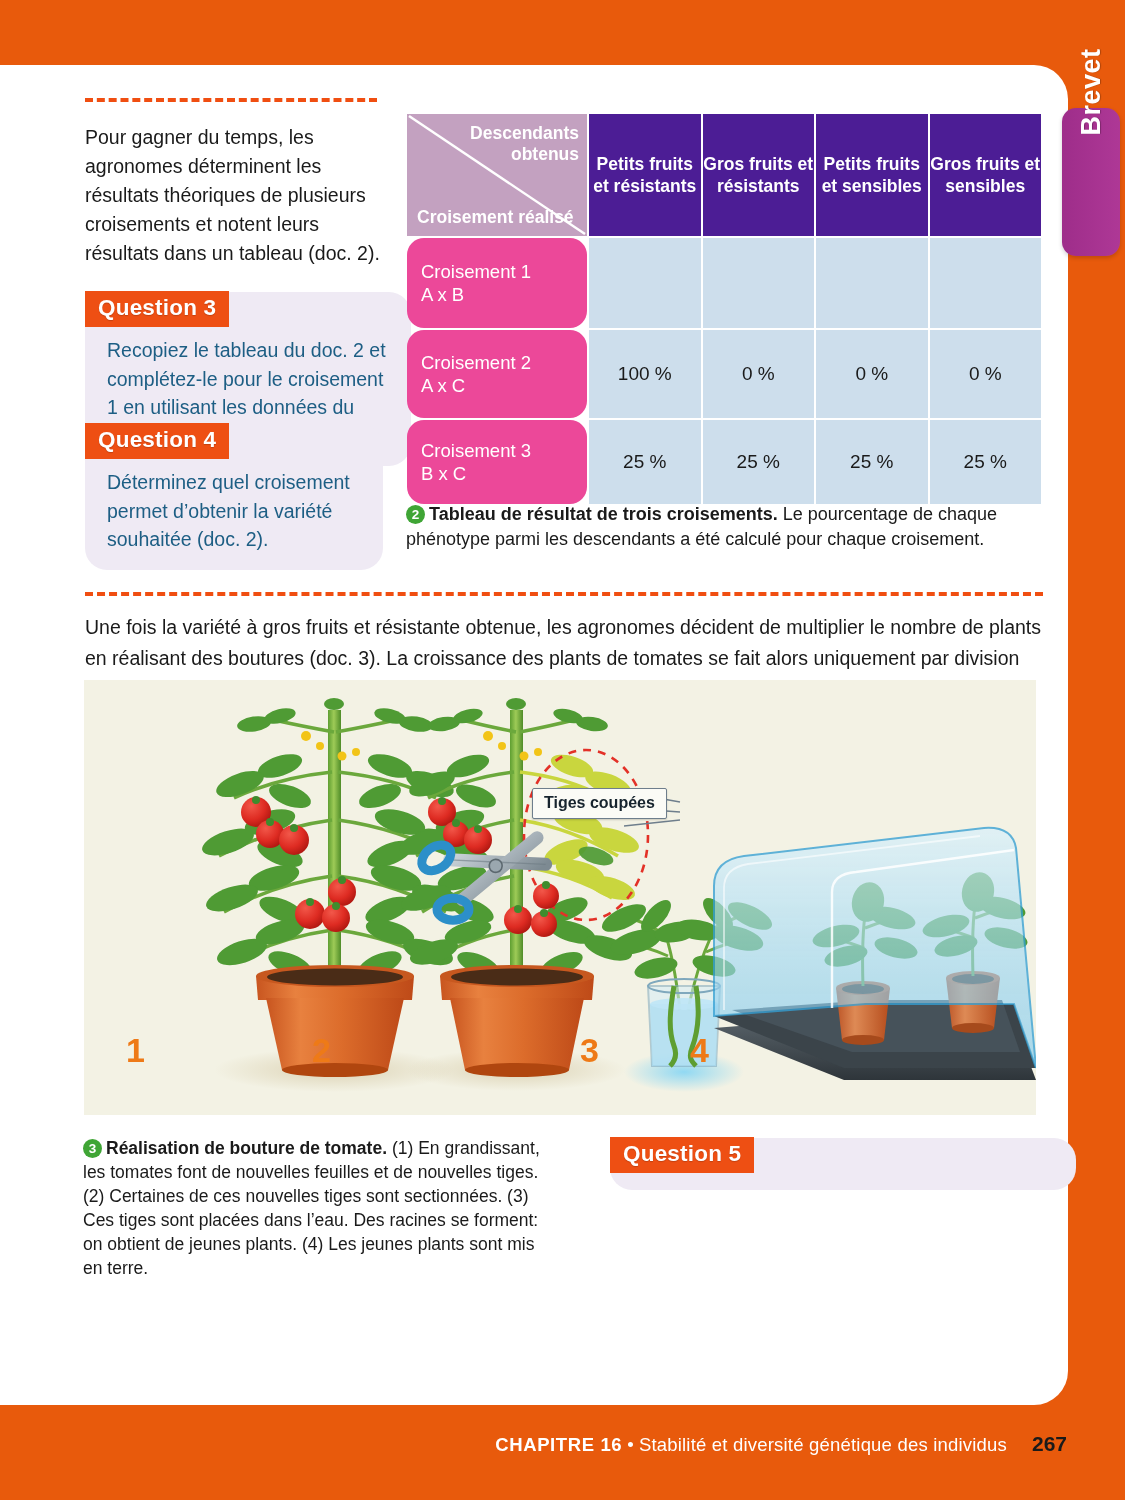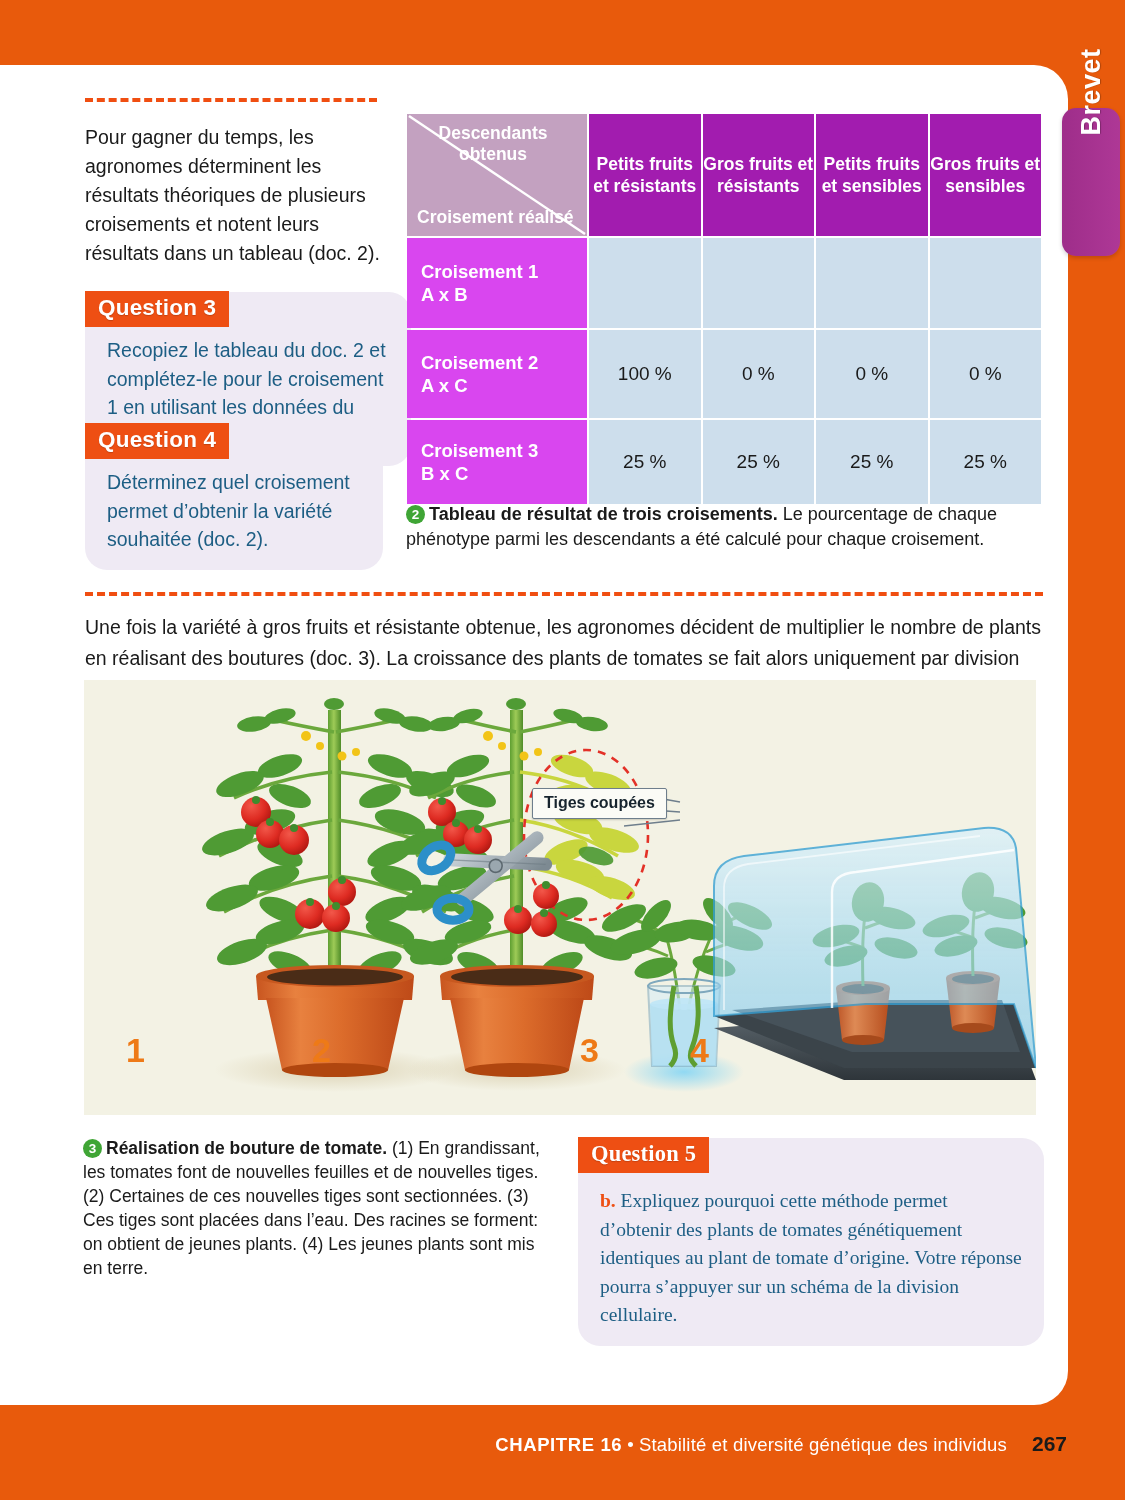--- a/index.html
+++ b/index.html
@@ -92,39 +92,40 @@
     background:#C3A1C0;
     position:relative;
     vertical-align:top;
   }
   .th-corner .diag{
     position:absolute;left:0;top:0;width:100%;height:100%;
   }
   .th-corner .lab-desc{
     position:absolute;right:8px;top:9px;
     color:#fff;font-weight:bold;font-size:17.5px;line-height:21px;
-    text-align:center;
+    text-align:right;
   }
   .th-corner .lab-crois{
     position:absolute;left:10px;bottom:8px;
     color:#fff;font-weight:bold;font-size:17.5px;line-height:21px;
     text-align:left;
   }
   .th-col{
-    background:#a21caf;
+    background:#4c1d95;
     color:#fff;font-weight:bold;font-size:17.5px;line-height:22px;
     text-align:center;vertical-align:middle;
     height:122px;
   }
   .td-row-head{
-    background:#d946ef;
-    color:#fff;font-weight:bold;font-size:18.5px;line-height:23px;
+    background:#ec4899;
+    color:#fff;font-weight:normal;font-size:18.5px;line-height:23px;
     padding:0 0 0 14px !important;
     vertical-align:middle;
     width:180px;
+    border-radius:17px;
   }
   .td-val{
     background:#CDDEEC;
     text-align:center;vertical-align:middle;
     color:#1A1A1A;font-size:19px;
   }
   .r1{height:90px;}
   .r2{height:88px;}
   .r3{height:84px;}
   
@@ -159,21 +160,21 @@
     position:absolute;
     background:#FBFBF6;
     border:1.6px solid #6E7E8C;
     border-radius:2px;
     padding:5px 11px 6px 11px;
     font-size:16px;color:#17242E;font-weight:bold;
     white-space:nowrap;
     box-shadow:0 1px 2px rgba(0,0,0,.18);
   }
   
-  #q5box{position:absolute;left:578px;top:1138px;width:466px;font-family:Liberation Serif, serif;}
+  #q5box{position:absolute;left:610px;top:1138px;width:466px;}
   
   #footer{
     position:absolute;left:0;bottom:0;width:1125px;height:95px;
   }
   #footer-text{
     position:absolute;right:118px;top:29px;
     color:#ffffff;font-size:18.5px;letter-spacing:.2px;
     white-space:nowrap;
   }
   #footer-text .chap{font-weight:bold;letter-spacing:.6px;}
@@ -609,23 +610,20 @@
   <div class="callout" style="left:448px;top:108px;">Tiges coupées</div>
 </div>
 
 <div id="caption3" class="doc-caption">
   <span class="doc-num">3</span><b>Réalisation de bouture de tomate.</b><span> (1) En grandissant, les tomates font de nouvelles feuilles et de nouvelles tiges. (2) Certaines de ces nouvelles tiges sont sectionnées. (3) Ces tiges sont placées dans l’eau. Des racines se forment: on obtient de jeunes plants. (4) Les jeunes plants sont mis en terre.</span>
 </div>
 
 <div id="q5box">
   <div class="qbox">
     <div class="qbadge">Question 5</div>
-    <div class="qtext" style="padding-top:13px;">
-      <span class="ab">b.</span><span> Expliquez pourquoi cette méthode permet d’obtenir des plants de tomates génétiquement identiques au plant de tomate d’origine. Votre réponse pourra s’appuyer sur un schéma de la division cellulaire.</span>
-    </div>
   </div>
 </div>
 
 <div id="footer">
   <div id="footer-text">
     <span class="chap">CHAPITRE 16</span><span class="dot">•</span><span>Stabilité et diversité génétique des individus</span>
   </div>
   <div id="footer-page">267</div>
 </div>
 

